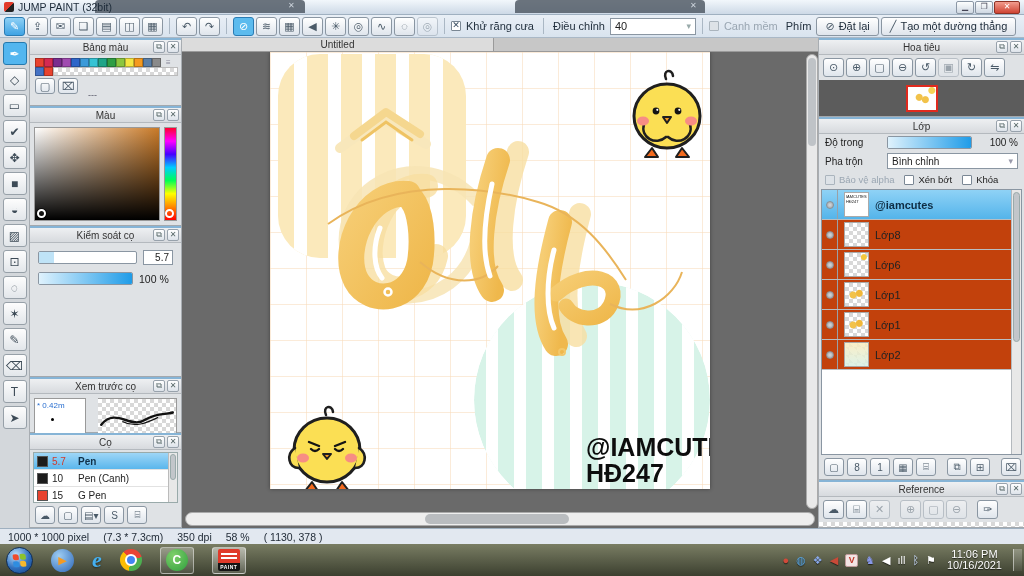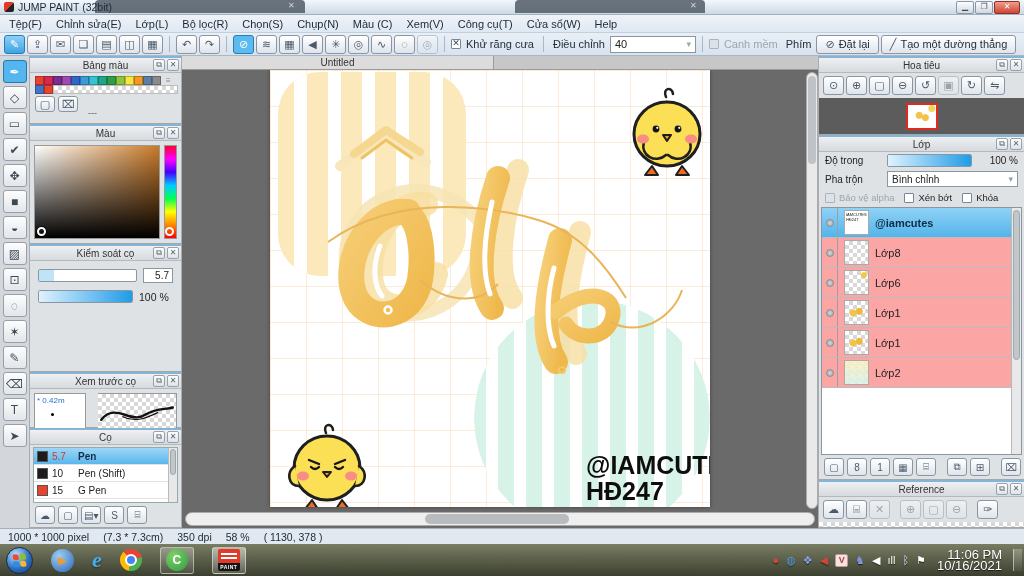--- a/index.html
+++ b/index.html
@@ -123,21 +123,21 @@
 .lp-row{display:flex;align-items:center;gap:12px;padding:2px 6px;flex:none}
 .lp-lbl{width:50px;font-size:10px;color:#222}
 .pct{width:34px;font-size:10px;text-align:right}
 .select{flex:1;height:16px;background:#fff;border:1px solid #8a96a2;display:flex;align-items:center;justify-content:space-between;padding:0 4px;font-size:10px}
 .select .arr{color:#99a;font-size:9px}
 .check-row{display:flex;align-items:center;gap:4px;padding:3px 6px 4px 6px;font-size:9.5px;flex:none}
 .check-row .lab{margin-right:6px}
 .lab.disabled{color:#9aa6b2}
 .layer-list{flex:1;margin:0 2px;border:1px solid #8a96a2;background:#fff;display:flex;min-height:0}
 .layer-rows{flex:1;min-width:0}
-.layer-row{height:30px;display:flex;align-items:center;border-bottom:1px solid #b9bdc1;background:#fca5a5}
+.layer-row{height:30px;display:flex;align-items:center;border-bottom:1px solid #b9bdc1;background:#c2410c}
 .layer-row.selected{background:linear-gradient(#8fd2f6,#54b4ea)}
 .layer-row.selected .layer-name{font-weight:bold;color:#0e2d44}
 .layer-ind{width:16px;align-self:stretch;border-right:1px solid #9aa0a6;display:flex;align-items:center;justify-content:center}
 .layer-ind i{width:8px;height:8px;border-radius:50%;background:radial-gradient(#d6d9dc,#9aa0a6);border:1px solid #8a9096}
 .layer-thumb{width:25px;height:25px;border:1px solid #aaa;margin:0 6px;flex:none;overflow:hidden;font-size:4px;line-height:5px;color:#111;word-break:break-all}
 .t-dot{background-image:radial-gradient(circle at 82% 18%,#f4c83e 0 2.5px,transparent 3.5px),linear-gradient(45deg,#d8d8d8 25%,transparent 25%,transparent 75%,#d8d8d8 75%),linear-gradient(45deg,#d8d8d8 25%,transparent 25%,transparent 75%,#d8d8d8 75%)!important;background-size:auto,8px 8px,8px 8px;background-position:0 0,0 0,4px 4px;background-color:#fff}
 .t-squig{background-image:radial-gradient(circle at 35% 52%,#f2c24a 0 3px,transparent 4px),radial-gradient(circle at 62% 45%,#f0b83a 0 3px,transparent 4px),linear-gradient(45deg,#d8d8d8 25%,transparent 25%,transparent 75%,#d8d8d8 75%),linear-gradient(45deg,#d8d8d8 25%,transparent 25%,transparent 75%,#d8d8d8 75%)!important;background-size:auto,auto,8px 8px,8px 8px;background-position:0 0,0 0,0 0,4px 4px;background-color:#fff}
 .t-pale{background-image:linear-gradient(rgba(250,236,190,.85),rgba(214,240,228,.85)),linear-gradient(45deg,#d8d8d8 25%,transparent 25%,transparent 75%,#d8d8d8 75%)!important;background-size:auto,8px 8px;background-color:#fff}
 .t-text{background:#fff!important;padding:1px}
 .layer-scroll{width:10px;background:#e8e8e8;border-left:1px solid #b4b9be;position:relative}
@@ -163,21 +163,21 @@
 .app-frame{width:34px;height:27px;border:1px solid rgba(255,255,255,.45);border-radius:3px;background:linear-gradient(rgba(255,255,255,.28),rgba(255,255,255,.08));display:flex;align-items:center;justify-content:center}
 .app-frame.lit{background:linear-gradient(rgba(255,255,255,.5),rgba(255,255,255,.15))}
 .coccoc{width:22px;height:22px;border-radius:50%;background:radial-gradient(circle at 35% 30%,#7fd06a,#2f9e3e);color:#fff;font-weight:bold;font-size:12px;display:flex;align-items:center;justify-content:center}
 .jumpico{width:22px;height:22px;border-radius:2px;overflow:hidden;display:flex;flex-direction:column}
 .jumpico .top{flex:1;background:#e03a2a;position:relative}
 .jumpico .top::after{content:"";position:absolute;left:3px;top:4px;width:16px;height:2px;background:#fff;box-shadow:0 4px 0 #fff}
 .jumpico .bot{height:8px;background:#151515;color:#fff;font-size:5px;font-weight:bold;text-align:center;line-height:8px;letter-spacing:.5px}
 .tray{margin-left:auto;display:flex;align-items:center;gap:7px;padding-right:2px}
 .tray-ico{font-size:11px;line-height:1;text-shadow:0 1px 1px rgba(0,0,0,.6)}
 .tray-ico.boxed{width:13px;height:13px;background:#f3e4e4;border:1px solid #c09a9a;border-radius:2px;font-size:9px;font-weight:bold;text-align:center;line-height:11px;text-shadow:none}
-.clock{color:#fff;font-size:13px;text-align:right;line-height:11px;text-shadow:0 1px 1px rgba(0,0,0,.7);margin:0 4px}
+.clock{color:#fff;font-size:11px;text-align:center;line-height:11px;text-shadow:0 1px 1px rgba(0,0,0,.7);margin:0 4px}
 .show-desktop{width:9px;align-self:stretch;border-left:1px solid rgba(255,255,255,.5);background:linear-gradient(rgba(255,255,255,.25),rgba(255,255,255,.05))}
 </style>
 </head>
 <body>
 
 <div class="screen">
 
   <div class="titlebar">
     <div class="ghost-tab" style="left:95px;width:210px"></div>
     <div class="ghost-x" style="left:288px">✕</div>
@@ -185,34 +185,20 @@
     <div class="ghost-x" style="left:690px">✕</div>
     <span class="app-ico"></span>
     <span class="title-text">JUMP PAINT (32bit)</span>
     <span class="win-btns">
       <span class="win-btn">▁</span>
       <span class="win-btn">❐</span>
       <span class="win-btn close">✕</span>
     </span>
   </div>
 
-  <div class="menubar">
-
-  <span class="menu-item">Tệp(F)</span>
-      <span class="menu-item">Chỉnh sửa(E)</span>
-      <span class="menu-item">Lớp(L)</span>
-      <span class="menu-item">Bộ lọc(R)</span>
-      <span class="menu-item">Chọn(S)</span>
-      <span class="menu-item">Chụp(N)</span>
-      <span class="menu-item">Màu (C)</span>
-      <span class="menu-item">Xem(V)</span>
-      <span class="menu-item">Công cụ(T)</span>
-      <span class="menu-item">Cửa sổ(W)</span>
-      <span class="menu-item">Help</span>
-    </div>
 
   <div class="toolbar">
     <span class="tb-group">
 
     <span class="ibtn brand">
           <span>✎</span>
         </span>
         <span class="ibtn">
           <span>⇪</span>
         </span>
@@ -410,21 +396,21 @@
         <div class="color-body">
           <div class="sv-box2">
               <span class="sv-cursor"></span>
             </div>
           <div class="hue-bar">
               <span class="hue-cursor"></span>
             </div>
         </div>
       </div>
 
-      <div class="panel" style="height:128px">
+      <div class="panel" style="height:151px">
         <div class="ptitle">
             <span>Kiểm soát cọ</span>
           <span class="pbtns">
               <span class="pbtn">⧉</span>
               <span class="pbtn">✕</span>
             </span>
         </div>
         <div class="bc-body">
           <div class="bc-row">
             <span class="slider">
@@ -473,21 +459,21 @@
 
               <div class="brush-row selected">
                 <span class="b-swatch" style="background: rgb(28, 28, 28);"></span>
                 <span class="b-size" style="color: rgb(208, 58, 44);">5.7</span>
                 <span class="b-name">Pen</span>
               </div>
 
               <div class="brush-row">
                 <span class="b-swatch" style="background: rgb(28, 28, 28);"></span>
                 <span class="b-size" style="color: rgb(34, 34, 34);">10</span>
-                <span class="b-name">Pen (Shift)</span>
+                <span class="b-name">Pen (Canh)</span>
               </div>
 
               <div class="brush-row">
                 <span class="b-swatch" style="background: rgb(232, 67, 47);"></span>
                 <span class="b-size" style="color: rgb(34, 34, 34);">15</span>
                 <span class="b-name">G Pen</span>
               </div>
 
               <div class="brush-row">
                 <span class="b-swatch" style="background: rgb(232, 67, 47);"></span>

